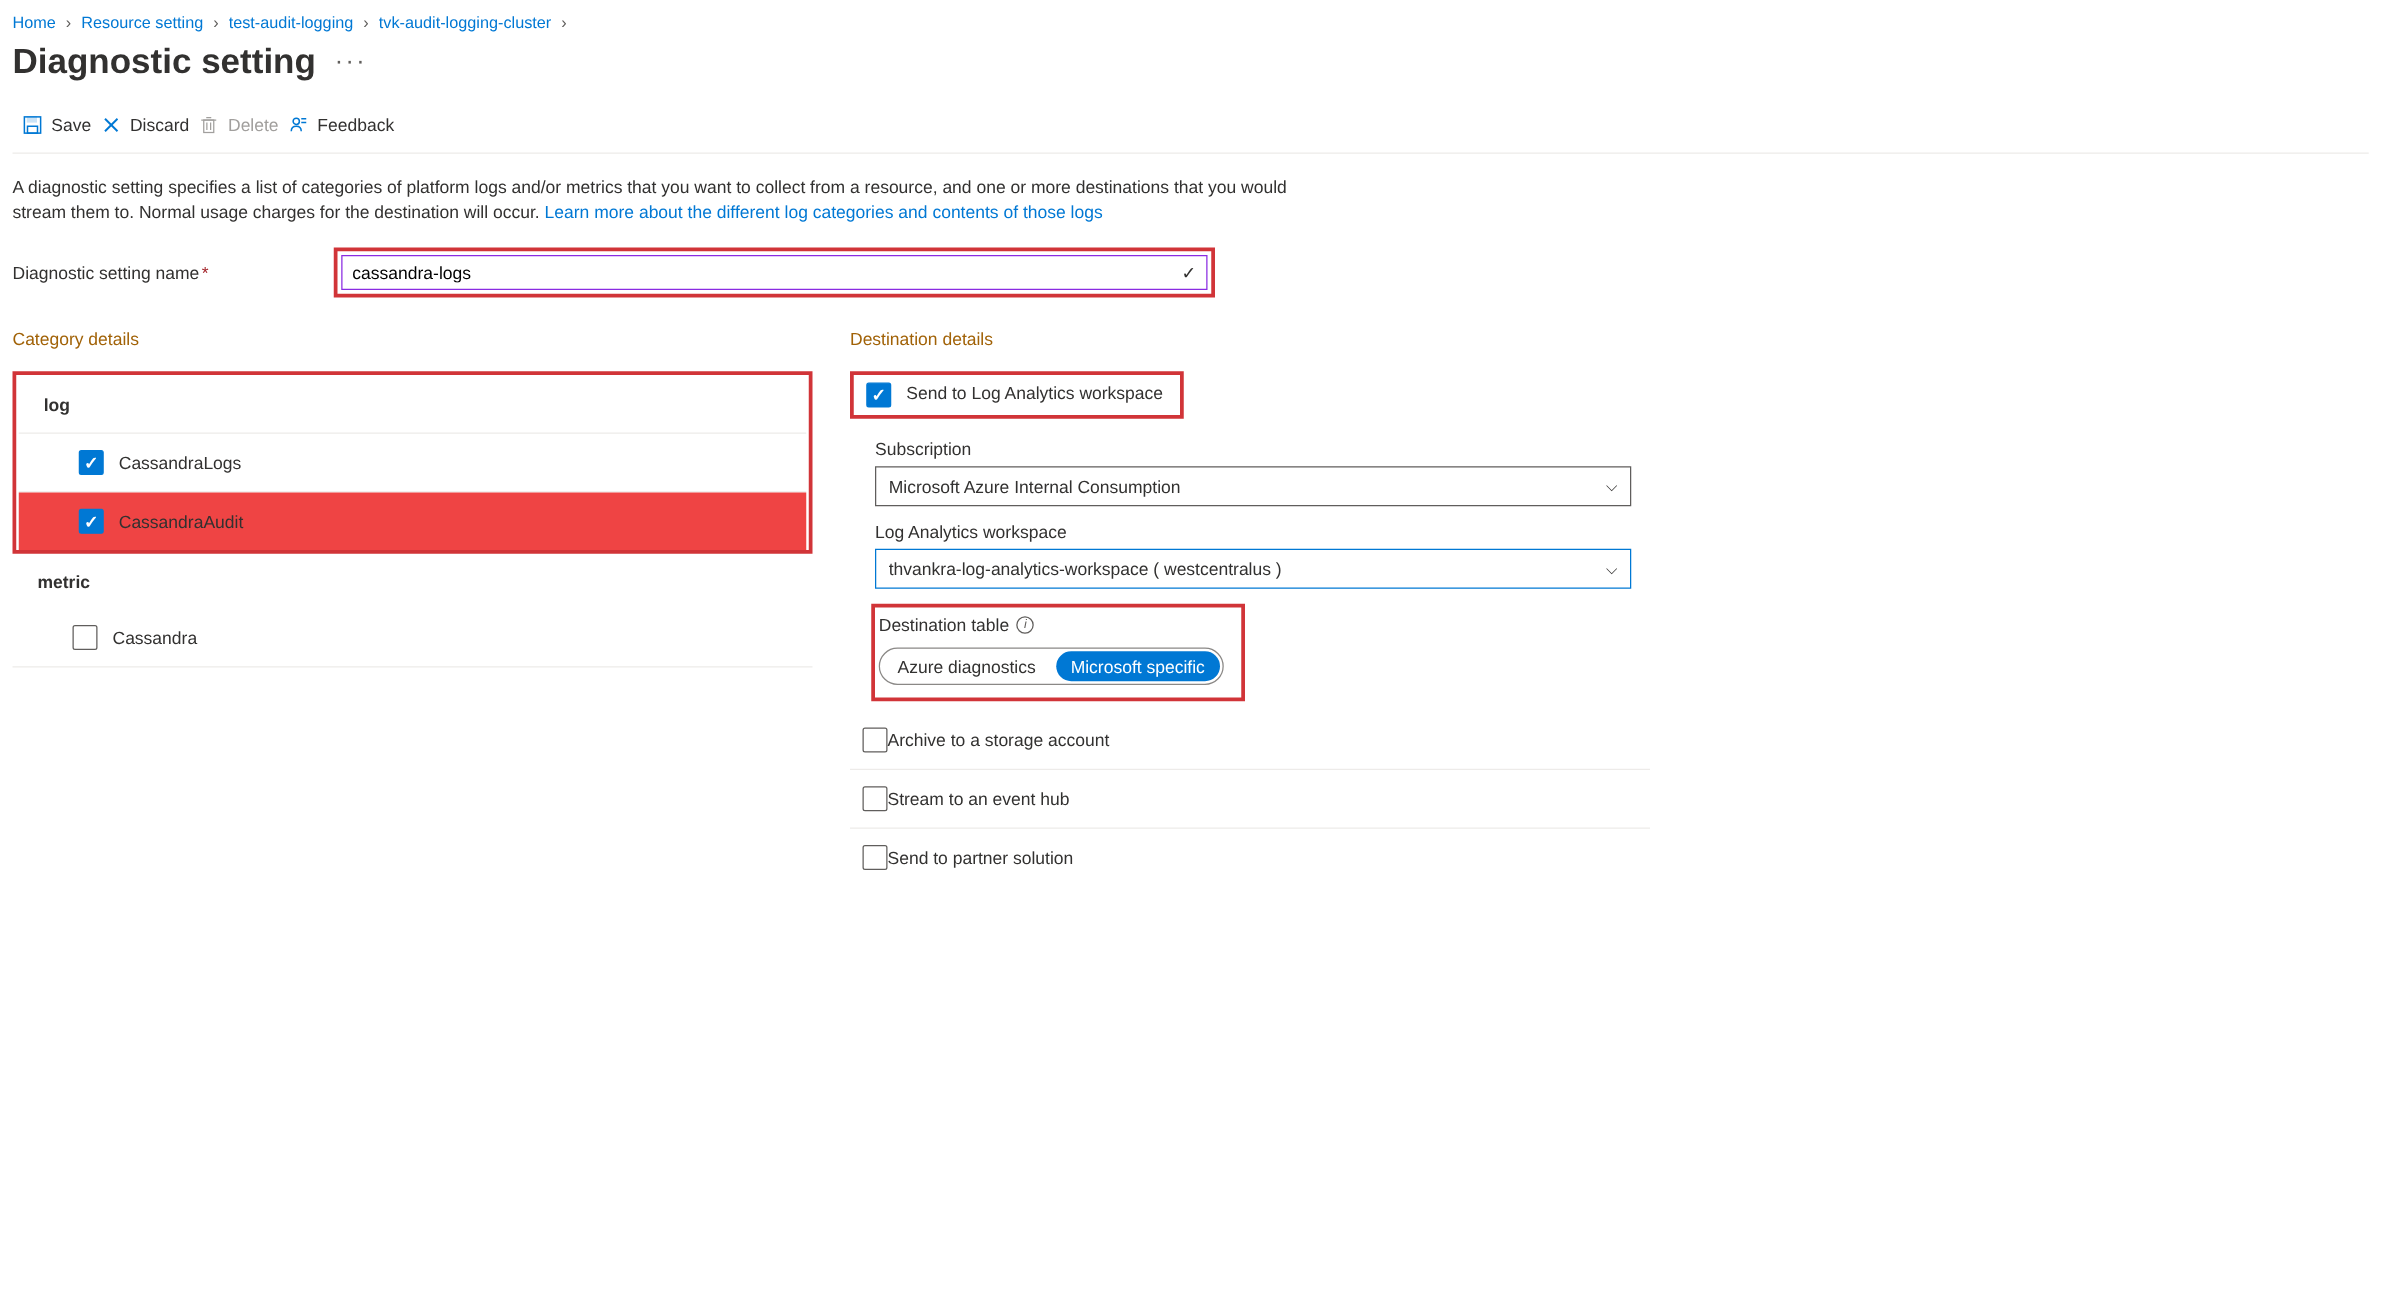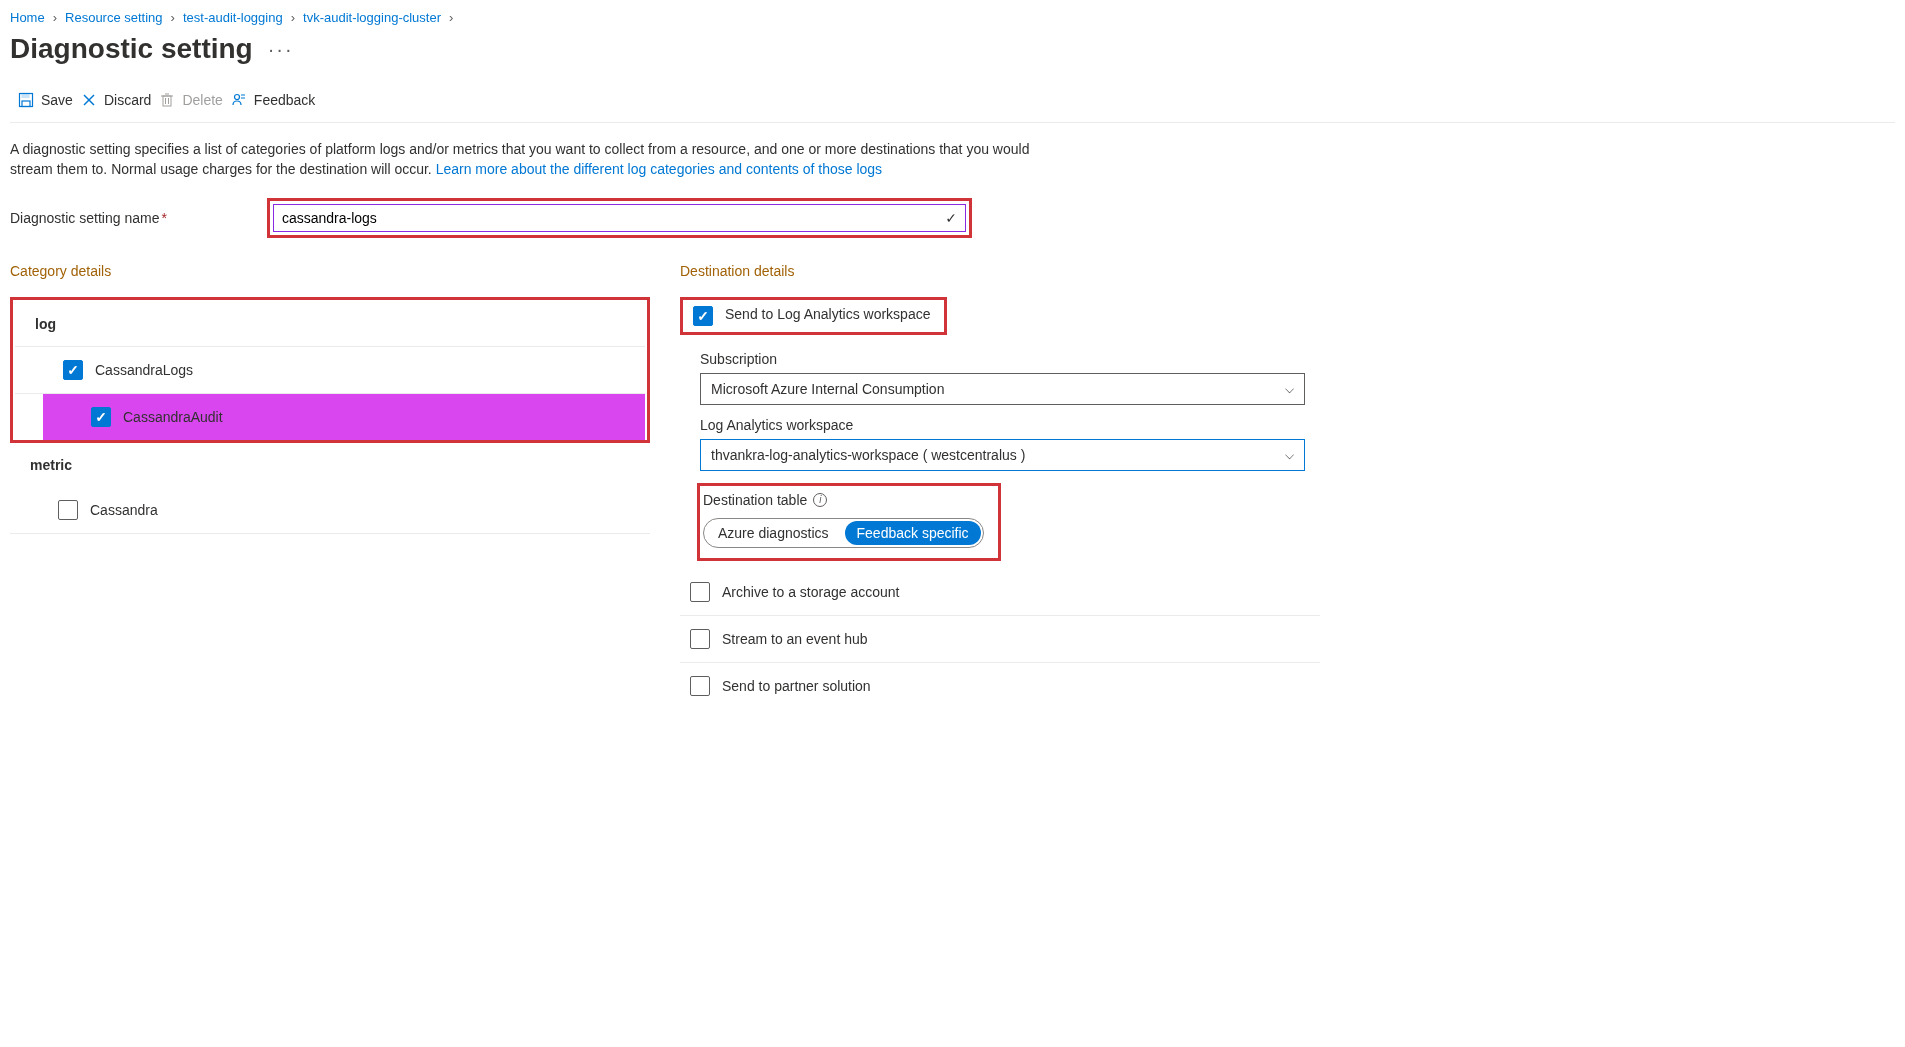--- a/index.html
+++ b/index.html
@@ -79,37 +79,37 @@
     }
     .cat-group-header-nohl {
       font-weight: 600; font-size: 14px;
       padding: 14px 0 14px 20px;
     }
     .cat-row {
       display: flex; align-items: center; gap: 12px;
       padding: 13px 0 13px 48px;
       border-bottom: 1px solid #edebe9;
     }
-    .cat-row.selected { background: #d946ef; margin-left: 28px; }
+    .cat-row.selected { background: #ef4444; }
     .cat-row.last { border-bottom: none; }
     .cat-row-nohl {
       display: flex; align-items: center; gap: 12px;
       padding: 13px 0 13px 48px;
       border-bottom: 1px solid #edebe9;
     }
     .chk {
       width: 20px; height: 20px; border: 1px solid #605e5c;
       border-radius: 2px; display: inline-flex; align-items: center; justify-content: center;
       cursor: pointer; flex-shrink: 0;
     }
     .chk.checked { background: #0078d4; border-color: #0078d4; }
     .chk.checked::after { content: "✓"; color: #fff; font-size: 14px; font-weight: bold; }
     .cat-label { font-size: 14px; }
     .dest-row {
-      display: flex; align-items: center; gap: 12px;
+      display: flex; align-items: center; 
       padding: 13px 0 13px 10px;
       border-bottom: 1px solid #edebe9;
       font-size: 14px;
     }
     .indent { margin-left: 20px; margin-top: 8px; margin-bottom: 12px; }
     .sub-label { font-size: 14px; margin-bottom: 6px; display: flex; align-items: center; gap: 6px;}
     .dropdown {
       border: 1px solid #605e5c; height: 32px; width: 605px;
       display: flex; align-items: center; justify-content: space-between;
       padding: 0 10px; font-size: 14px; cursor: pointer; background: #fff;
@@ -244,21 +244,21 @@
       </div>
     </div>
 
     <div class="highlight-box-table" style="margin-left:17px;">
       <div class="sub-label" style="padding-left:3px;">
         <span>Destination table</span>
         <span class="info-icon">i</span>
       </div>
       <div class="pill-toggle" style="margin-left:3px;">
         <span class="pill">Azure diagnostics</span>
-        <span class="pill active">Feedback specific</span>
+        <span class="pill active">Microsoft specific</span>
       </div>
     </div>
 
     <div class="dest-row">
       <span class="chk"></span>
       <span>Archive to a storage account</span>
     </div>
     <div class="dest-row">
       <span class="chk"></span>
       <span>Stream to an event hub</span>

